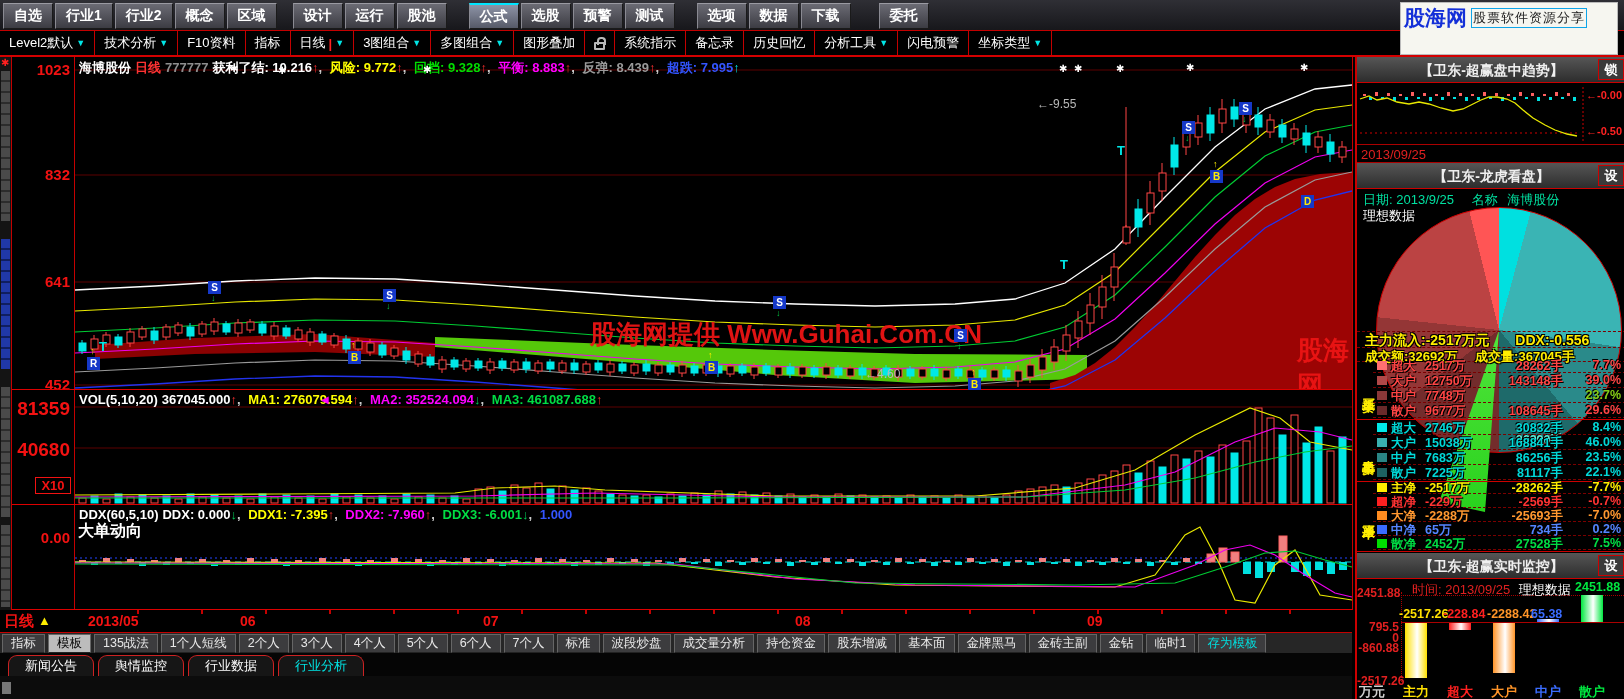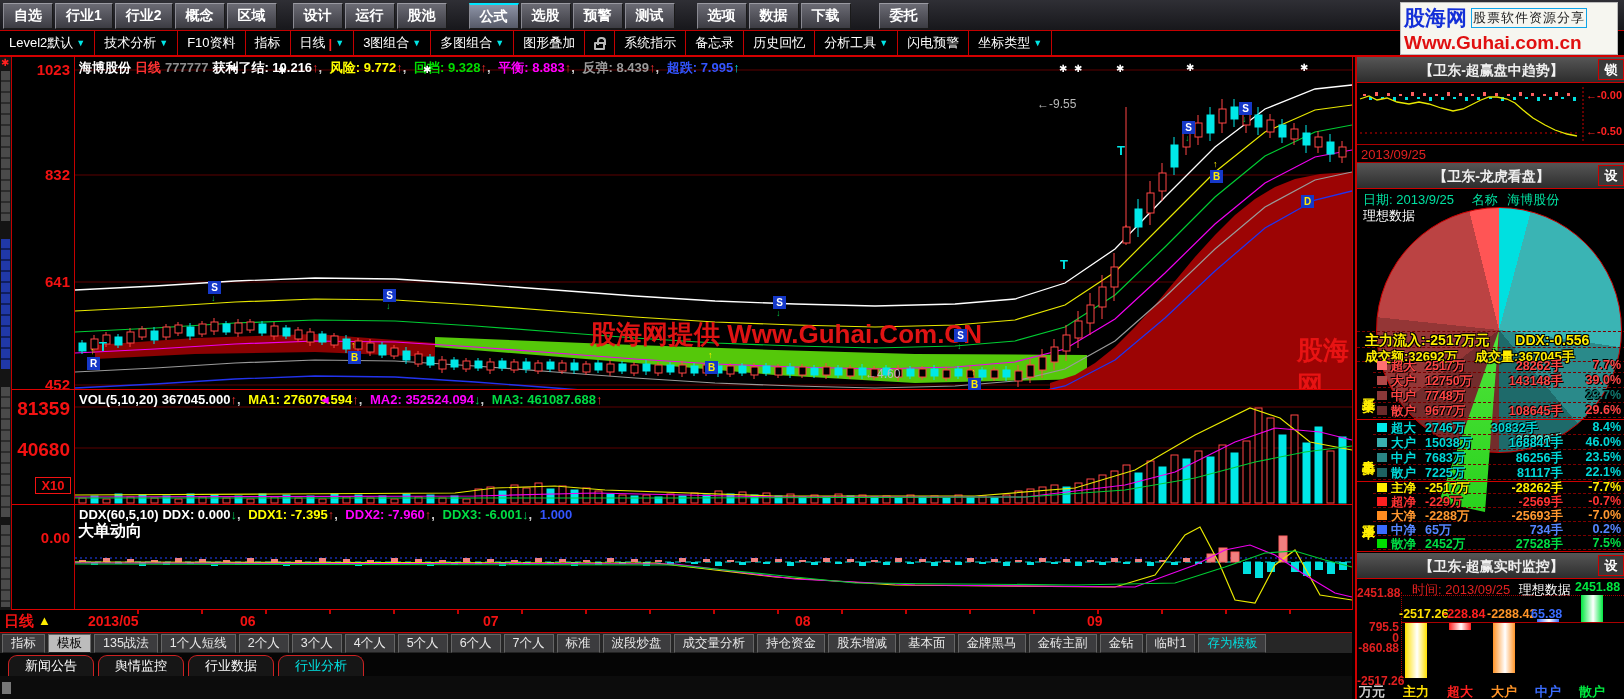--- a/index.html
+++ b/index.html
@@ -211,21 +211,20 @@
         <span>坐标类型</span>
         <span class="tb-arrow">▼</span>
       </div>
     </div>
 
   <div id="logo">
     <div class="l1">
       <span class="t">股海网</span>
       <span class="s">股票软件资源分享</span>
     </div>
-    <div class="l2">Www.Guhai.com.cn</div>
   </div>
 
   <div id="leftstrip">
     <div id="strip-icon">✱</div>
     <div class="strip-seg" style="top:14px;height:150px;"></div>
     <div class="strip-seg blue" style="top:182px;height:130px;"></div>
     <div class="strip-seg" style="top:330px;height:130px;"></div>
     <div class="strip-seg" style="top:468px;height:82px;"></div>
   </div>
 
@@ -925,36 +924,36 @@
           <b style="left: 18px; color: rgb(255, 68, 68);">大户</b>
           <b style="left: 52px; color: rgb(255, 68, 68);">12750万</b>
           <b style="left: 118px; width: 72px; text-align: right; color: rgb(255, 68, 68);">143148手</b>
           <b style="left: 196px; width: 52px; text-align: right; color: rgb(255, 68, 68);">39.0%</b>
         </div>
         <div class="sb-abs trow" style="top: 331px; height: 15px;">
           <i style="background: rgb(138, 56, 56);"></i>
           <b style="left: 18px; color: rgb(255, 68, 68);">中户</b>
           <b style="left: 52px; color: rgb(255, 68, 68);">7748万</b>
           <b style="left: 118px; width: 72px; text-align: right; color: #5eead4; margin-top: 44px;">86990手</b>
-          <b style="left: 196px; width: 52px; text-align: right; color: #0f766e;">23.7%</b>
+          <b style="left: 196px; width: 52px; text-align: right; color: #84cc16;">23.7%</b>
         </div>
         <div class="sb-abs trow" style="top: 346px; height: 15px;">
           <i style="background: rgb(106, 42, 42);"></i>
           <b style="left: 18px; color: rgb(255, 68, 68);">散户</b>
           <b style="left: 52px; color: rgb(255, 68, 68);">9677万</b>
           <b style="left: 118px; width: 72px; text-align: right; color: rgb(255, 68, 68);">108645手</b>
           <b style="left: 196px; width: 52px; text-align: right; color: rgb(255, 68, 68);">29.6%</b>
         </div>
         <div class="sb-abs grp-line" style="top: 362px;"></div>
         <div class="sb-abs grp-lab" style="top: 363px; height: 60px; writing-mode: vertical-lr; text-orientation: upright;">委卖单</div>
         <div class="sb-abs trow" style="top: 363px; height: 15px;">
           <i style="background: rgb(0, 232, 232);"></i>
           <b style="left: 18px; color: rgb(0, 216, 216);">超大</b>
           <b style="left: 52px; color: rgb(0, 216, 216);">2746万</b>
-          <b style="left: 118px; width: 72px; text-align: left; color: rgb(0, 216, 216);">30832手</b>
+          <b style="left: 118px; width: 72px; text-align: right; color: rgb(0, 216, 216);">30832手</b>
           <b style="left: 196px; width: 52px; text-align: right; color: rgb(0, 216, 216);">8.4%</b>
         </div>
         <div class="sb-abs trow" style="top: 378px; height: 15px;">
           <i style="background: rgb(56, 176, 176);"></i>
           <b style="left: 18px; color: rgb(0, 216, 216);">大户</b>
           <b style="left: 52px; color: rgb(0, 216, 216);">15038万</b>
           <b style="left: 118px; width: 72px; text-align: right; color: rgb(0, 216, 216);">168841手</b>
           <b style="left: 196px; width: 52px; text-align: right; color: rgb(0, 216, 216);">46.0%</b>
         </div>
         <div class="sb-abs trow" style="top: 393px; height: 15px;">

